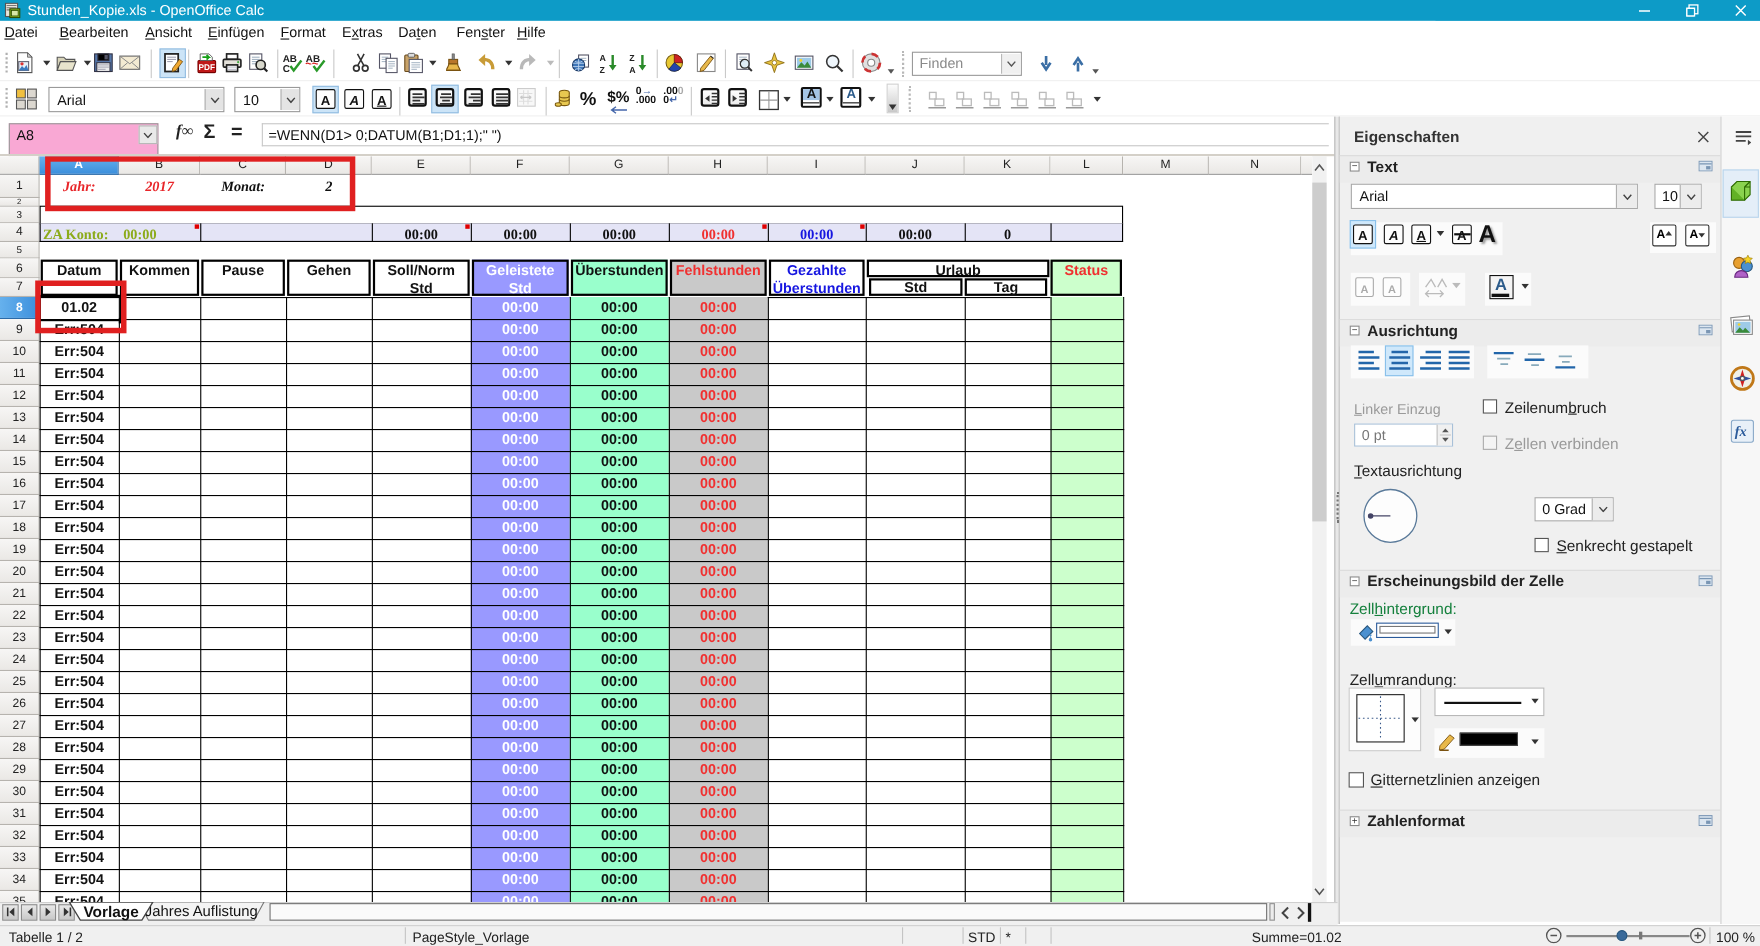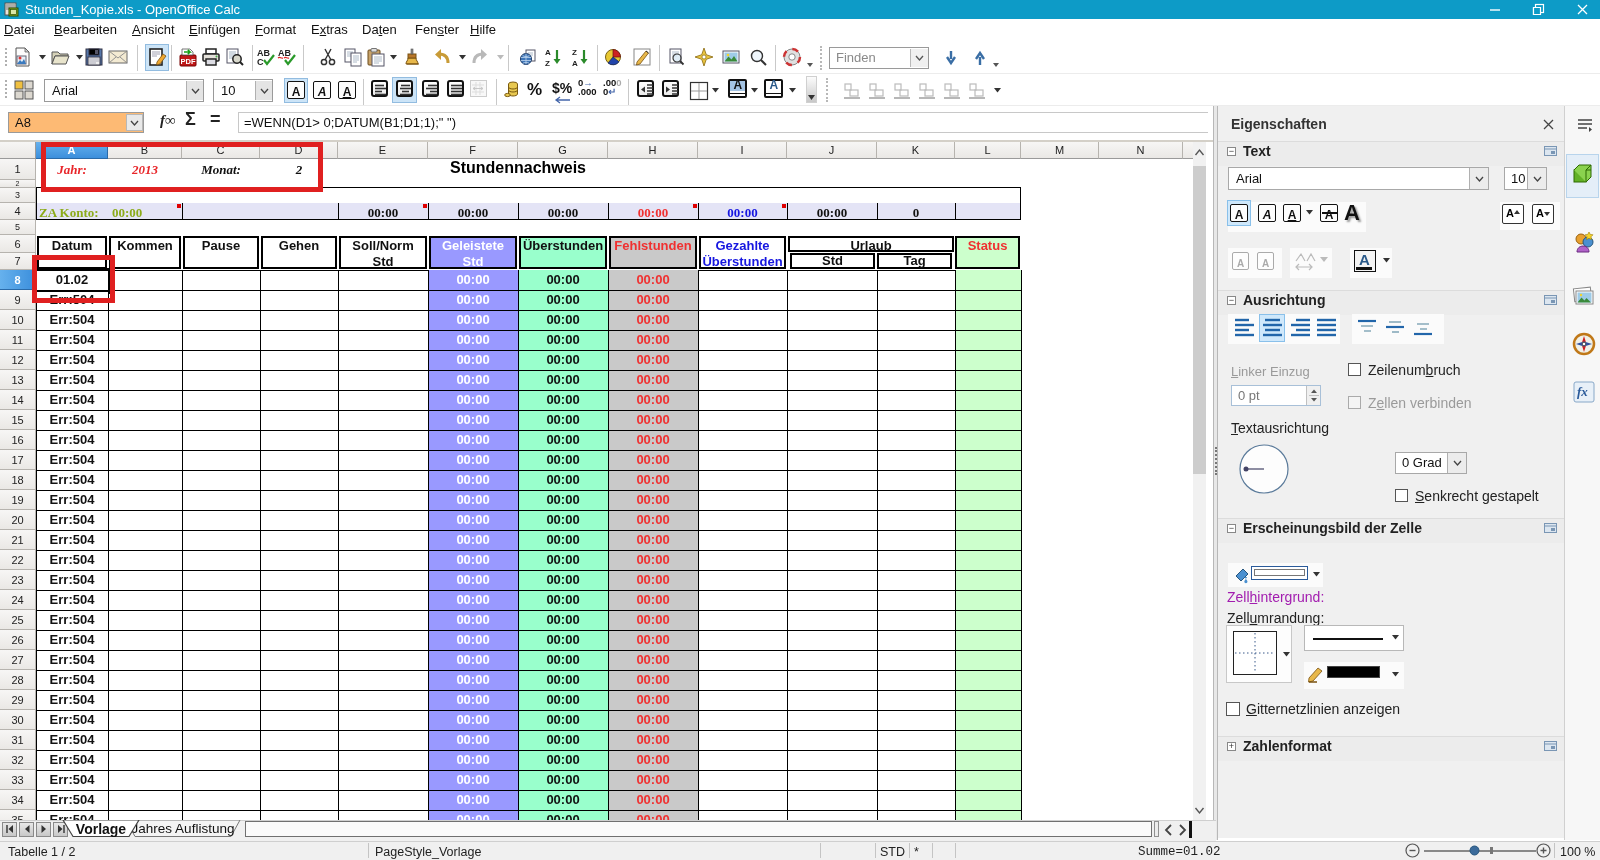--- a/index.html
+++ b/index.html
@@ -386,21 +386,21 @@
     <svg class="ab" style="left:967px;top:81px" width="20" height="20">
       <rect x="3" y="3" width="6" height="6" fill="none" stroke="#bbb" stroke-width="1.2"></rect>
       <rect x="8" y="9" width="8" height="6" fill="none" stroke="#bbb" stroke-width="1.2"></rect>
       <path d="M2 17h16" stroke="#999" stroke-width="1.4"></path>
     </svg>
     <svg class="ab" style="left:994px;top:88px" width="7" height="5">
       <path d="M0 0h7l-3.5 4.5z" fill="#333"></path>
     </svg>
   </div>
 <div class="ab" style="left:0;top:106px;width:1600px;height:36px;background:#fff;"></div>
-<div class="ab" style="left:8px;top:112px;width:136px;height:21px;background:#fdba74;border:1px solid #9a9a9a;">
+<div class="ab" style="left:8px;top:112px;width:136px;height:34px;background:#f9a8d4;border:1px solid #9a9a9a;">
     <div class="ab" style="left:6px;top:2px;font-size:13px;color:#111;">A8</div>
     <div class="ab" style="left:117px;top:1px;width:17px;height:17px;background:#e9e9e9;border:1px solid #b8b8b8;">
       <svg style="margin:5px 0 0 3px" width="9" height="6">
         <path d="M1 1l3.5 4L8 1" stroke="#444" stroke-width="1.3" fill="none"></path>
       </svg>
     </div>
   </div>
 <div class="ab" style="left:160px;top:112px;font-size:15px;font-style:italic;color:#222;font-family:'Liberation Serif',serif;font-weight:bold;">f∞</div>
 <div class="ab" style="left:185px;top:109px;font-size:18px;font-weight:bold;color:#222;">Σ</div>
 <div class="ab" style="left:210px;top:109px;font-size:18px;font-weight:bold;color:#222;">=</div>
@@ -454,24 +454,23 @@
     <div class="ab ct" style="left:0;top:508px;width:36px;height:20px;background:linear-gradient(#f7f6f5,#eae8e5);border-right:1px solid #b6b3ae;border-bottom:1px solid #b6b3ae;font-size:11px;color:#222;line-height:20px;overflow:hidden;">27</div>
     <div class="ab ct" style="left:0;top:528px;width:36px;height:20px;background:linear-gradient(#f7f6f5,#eae8e5);border-right:1px solid #b6b3ae;border-bottom:1px solid #b6b3ae;font-size:11px;color:#222;line-height:20px;overflow:hidden;">28</div>
     <div class="ab ct" style="left:0;top:548px;width:36px;height:20px;background:linear-gradient(#f7f6f5,#eae8e5);border-right:1px solid #b6b3ae;border-bottom:1px solid #b6b3ae;font-size:11px;color:#222;line-height:20px;overflow:hidden;">29</div>
     <div class="ab ct" style="left:0;top:568px;width:36px;height:20px;background:linear-gradient(#f7f6f5,#eae8e5);border-right:1px solid #b6b3ae;border-bottom:1px solid #b6b3ae;font-size:11px;color:#222;line-height:20px;overflow:hidden;">30</div>
     <div class="ab ct" style="left:0;top:588px;width:36px;height:20px;background:linear-gradient(#f7f6f5,#eae8e5);border-right:1px solid #b6b3ae;border-bottom:1px solid #b6b3ae;font-size:11px;color:#222;line-height:20px;overflow:hidden;">31</div>
     <div class="ab ct" style="left:0;top:608px;width:36px;height:20px;background:linear-gradient(#f7f6f5,#eae8e5);border-right:1px solid #b6b3ae;border-bottom:1px solid #b6b3ae;font-size:11px;color:#222;line-height:20px;overflow:hidden;">32</div>
     <div class="ab ct" style="left:0;top:628px;width:36px;height:20px;background:linear-gradient(#f7f6f5,#eae8e5);border-right:1px solid #b6b3ae;border-bottom:1px solid #b6b3ae;font-size:11px;color:#222;line-height:20px;overflow:hidden;">33</div>
     <div class="ab ct" style="left:0;top:648px;width:36px;height:20px;background:linear-gradient(#f7f6f5,#eae8e5);border-right:1px solid #b6b3ae;border-bottom:1px solid #b6b3ae;font-size:11px;color:#222;line-height:20px;overflow:hidden;">34</div>
     <div class="ab ct" style="left:0;top:668px;width:36px;height:20px;background:linear-gradient(#f7f6f5,#eae8e5);border-right:1px solid #b6b3ae;border-bottom:1px solid #b6b3ae;font-size:11px;color:#222;line-height:20px;overflow:hidden;">35</div>
     <div class="ab ct" style="left:36px;top:20px;width:72px;font-size:13px;font-weight:bold;font-style:italic;font-family:'Liberation Serif',serif;color:#e8262a;">Jahr:</div>
-    <div class="ab ct" style="left:108px;top:20px;width:74px;font-size:13px;font-weight:bold;font-style:italic;font-family:'Liberation Serif',serif;color:#e8262a;">2013</div>
+    <div class="ab ct" style="left:108px;top:20px;width:74px;font-size:13px;font-weight:bold;font-style:italic;font-family:'Liberation Serif',serif;color:#e8262a;">2017</div>
     <div class="ab ct" style="left:182px;top:20px;width:78px;font-size:13px;font-weight:bold;font-style:italic;font-family:'Liberation Serif',serif;color:#111;">Monat:</div>
     <div class="ab ct" style="left:260px;top:20px;width:78px;font-size:13px;font-weight:bold;font-style:italic;font-family:'Liberation Serif',serif;color:#111;">2</div>
-    <div class="ab ct" style="left:338px;top:17px;width:360px;font-size:16px;font-weight:bold;color:#000;">Stundennachweis</div>
     <div class="ab" style="left:36px;top:45px;width:985px;height:17px;background:#fff;border:1.5px solid #000;"></div>
     <div class="ab" style="left:36px;top:61px;width:985px;height:17px;background:#e4e4f6;border:1.5px solid #000;border-top:none;"></div>
     <div class="ab" style="left:39px;top:63px;font-size:13px;font-weight:bold;font-family:'Liberation Serif',serif;color:#8cab1a;">ZA Konto:</div>
     <div class="ab" style="left:112px;top:63px;font-size:13px;font-weight:bold;font-family:'Liberation Serif',serif;color:#8cab1a;">00:00</div>
     <div class="ab ct" style="left:338px;width:90px;top:63px;font-size:13px;font-weight:bold;font-family:'Liberation Serif',serif;color:#111;">00:00</div>
     <div class="ab ct" style="left:428px;width:90px;top:63px;font-size:13px;font-weight:bold;font-family:'Liberation Serif',serif;color:#111;">00:00</div>
     <div class="ab ct" style="left:518px;width:90px;top:63px;font-size:13px;font-weight:bold;font-family:'Liberation Serif',serif;color:#111;">00:00</div>
     <div class="ab ct" style="left:608px;width:90px;top:63px;font-size:13px;font-weight:bold;font-family:'Liberation Serif',serif;color:#f03030;">00:00</div>
     <div class="ab ct" style="left:698px;width:89px;top:63px;font-size:13px;font-weight:bold;font-family:'Liberation Serif',serif;color:#1616e0;">00:00</div>
     <div class="ab ct" style="left:787px;width:90px;top:63px;font-size:13px;font-weight:bold;font-family:'Liberation Serif',serif;color:#111;">00:00</div>
@@ -846,21 +845,21 @@
 <div class="ab" style="left:1395px;top:489px;width:13px;height:13px;border:1px solid #555;background:#fff;"></div>
 <div class="ab" style="left:1415px;top:488px;font-size:14px;color:#222;"><span style="text-decoration:underline">S</span>enkrecht gestapelt</div>
 <div class="ab" style="left:1218px;top:518px;width:346px;height:25px;background:#ececec;border-top:1px solid #dcdcdc;"></div>
 <div class="ab" style="left:1227px;top:524px;width:9px;height:9px;border:1px solid #888;background:#fff;font-size:9px;line-height:7px;text-align:center;color:#333;">−</div>
 <div class="ab" style="left:1243px;top:520px;font-size:14px;font-weight:bold;color:#222;">Erscheinungsbild der Zelle</div>
 <svg class="ab" style="left:1544px;top:523px" width="13" height="10">
     <rect x="0.5" y="0.5" width="12" height="9" fill="#dce6f0" stroke="#7a96b4"></rect>
     <path d="M1 3h11" stroke="#7a96b4"></path>
     <rect x="7" y="5" width="4" height="3" fill="#7a96b4"></rect>
   </svg>
-<div class="ab" style="left:1227px;top:545px;font-size:14px;color:#a21caf;margin-top:44px;">Zell<span style="text-decoration:underline">h</span>intergrund:</div>
+<div class="ab" style="left:1227px;top:545px;font-size:14px;color:#15803d;">Zell<span style="text-decoration:underline">h</span>intergrund:</div>
 <div class="ab" style="left:1228px;top:563px;width:95px;height:24px;background:#fbfbfb;"></div>
 <svg class="ab" style="left:1233px;top:566px" width="18" height="18">
     <path d="M3 10l7-7 5 5-7 7z" fill="#4a90d0" stroke="#26567e"></path>
     <path d="M14 12c1.5 2.5 3 3.2 3 4.6a1.6 1.6 0 0 1-3.2 0c0-1.4 1.5-2.1 3-4.6z" fill="#4a90d0" transform="translate(-2.5 -1)"></path>
   </svg>
 <div class="ab" style="left:1251px;top:566px;width:57px;height:14px;background:#fff;border:1.5px solid #2a5a9a;">
     <div style="margin:2px;height:7px;border:1px solid #777;"></div>
   </div>
 <svg class="ab" style="left:1313px;top:572px" width="7" height="5">
     <path d="M0 0h7l-3.5 4.5z" fill="#333"></path>
@@ -978,21 +977,21 @@
 <div class="ab" style="left:8px;top:845px;font-size:12.5px;color:#222;">Tabelle 1 / 2</div>
 <div class="ab" style="left:375px;top:845px;font-size:12.5px;color:#222;">PageStyle_Vorlage</div>
 <div class="ab" style="left:368px;top:843px;width:1px;height:15px;background:#c4c4c4;"></div>
 <div class="ab" style="left:820px;top:843px;width:1px;height:15px;background:#c4c4c4;"></div>
 <div class="ab" style="left:875px;top:843px;width:1px;height:15px;background:#c4c4c4;"></div>
 <div class="ab" style="left:880px;top:845px;font-size:12.5px;color:#222;">STD</div>
 <div class="ab" style="left:909px;top:843px;width:1px;height:15px;background:#c4c4c4;"></div>
 <div class="ab" style="left:914px;top:845px;font-size:12.5px;color:#222;">*</div>
 <div class="ab" style="left:932px;top:843px;width:1px;height:15px;background:#c4c4c4;"></div>
 <div class="ab" style="left:955px;top:843px;width:1px;height:15px;background:#c4c4c4;"></div>
-<div class="ab" style="left:1138px;top:845px;font-size:12.5px;color:#222;font-family:Liberation Mono, monospace;">Summe=01.02</div>
+<div class="ab" style="left:1138px;top:845px;font-size:12.5px;color:#222;">Summe=01.02</div>
 <svg class="ab" style="left:1405px;top:843px" width="15" height="15">
     <circle cx="7.5" cy="7.5" r="6.5" fill="none" stroke="#555" stroke-width="1.2"></circle>
     <path d="M4.5 7.5h6" stroke="#555" stroke-width="1.4"></path>
   </svg>
 <div class="ab" style="left:1424px;top:850px;width:112px;height:1.5px;background:#888;"></div>
 <div class="ab" style="left:1490px;top:849px;width:3px;height:7px;background:#777;margin-top:-2.5px;"></div>
 <svg class="ab" style="left:1469px;top:845px" width="11" height="11">
     <circle cx="5.5" cy="5.5" r="4.5" fill="#3a6a9a" stroke="#26567e"></circle>
   </svg>
 <svg class="ab" style="left:1536px;top:843px" width="15" height="15">

